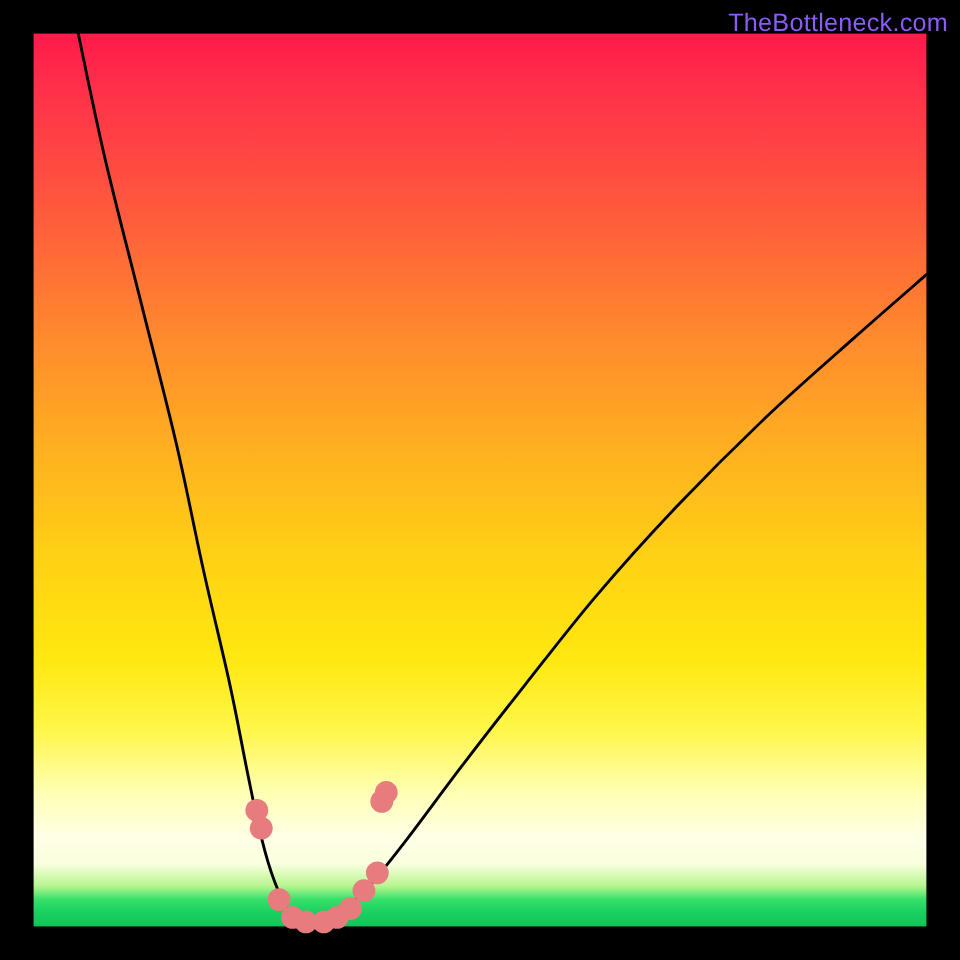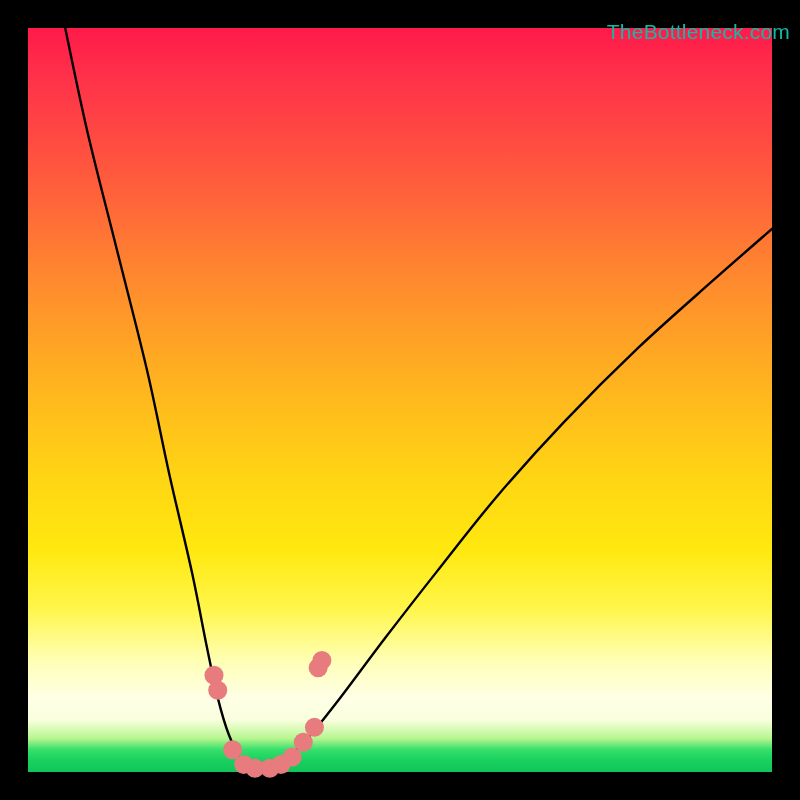--- a/index.html
+++ b/index.html
@@ -37,23 +37,23 @@
       #ffffe6 90%,
       #f9ffde 93%,
       #b6f58e 95.5%,
       #35e06a 97%,
       #19cf5f 98.5%,
       #11c659 100%
     );
   }
   .watermark {
     position: absolute;
-    top: 20px;
+    top: 8px;
     right: 10px;
-    color: #14b8a6;
+    color: #8b5cf6;
     font-size: 21px;
     font-weight: 500;
     letter-spacing: 0.2px;
     user-select: none;
   }
   svg.curve {
     position: absolute;
     left: 0; top: 0;
     width: 744px; height: 744px;
     overflow: visible;

